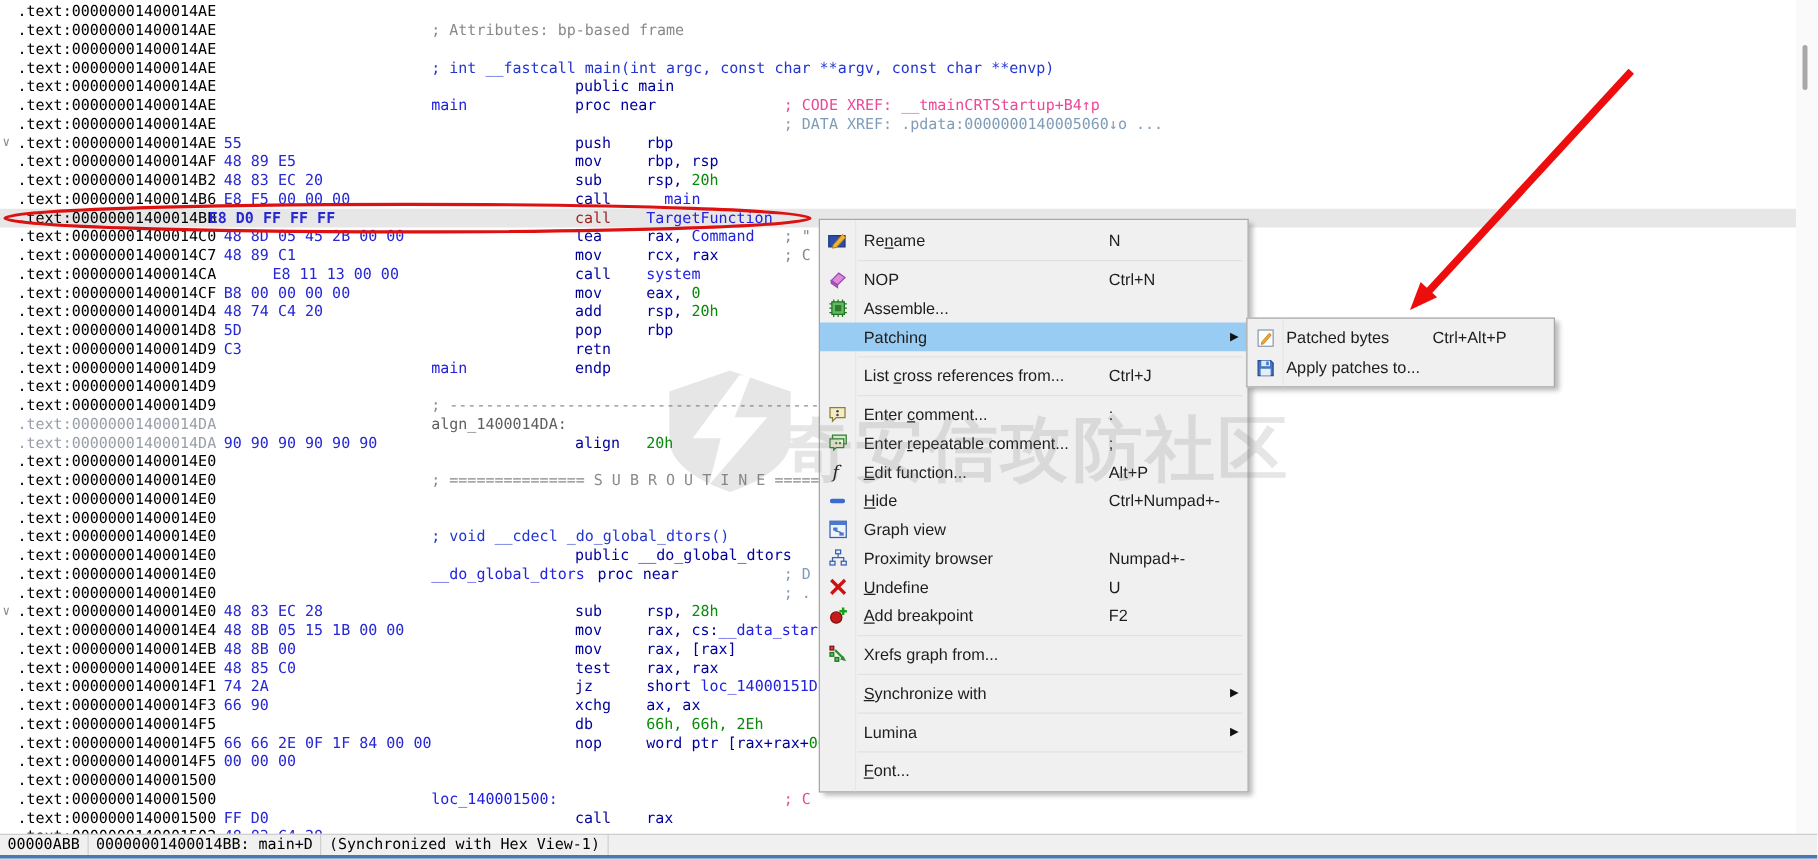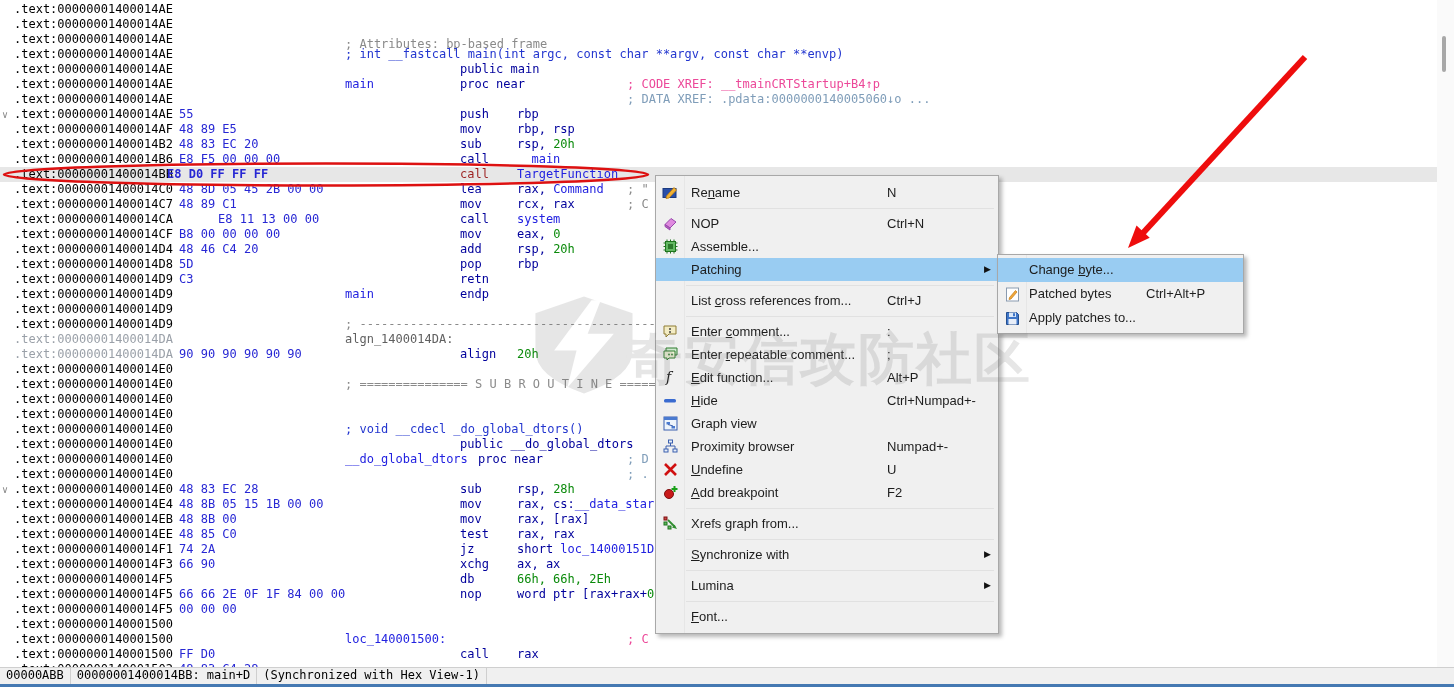--- a/index.html
+++ b/index.html
@@ -60,36 +60,36 @@
   #wm-text{font-family:"DejaVu Sans",sans-serif;font-size:56px;font-weight:600;color:#777;
            letter-spacing:2px;margin-left:-14px;margin-top:30px;white-space:nowrap;}
   
   #annot{position:absolute;left:0;top:0;width:1454px;height:687px;z-index:50;pointer-events:none;}
 </style>
 </head>
 <body>
 
 <div id="disasm">
     <div class="drow" style="top: 2px;"><span class="c-addr" style="left: 14px;">.text:00000001400014AE</span></div>
-    <div class="drow" style="top: 17px;"><span class="c-addr" style="left: 14px;">.text:00000001400014AE</span><span class="c-g" style="left: 345px; margin-top: 20px;">; Attributes: bp-based frame</span></div>
+    <div class="drow" style="top: 17px;"><span class="c-addr" style="left: 14px;">.text:00000001400014AE</span><span class="c-g" style="left: 345px;">; Attributes: bp-based frame</span></div>
     <div class="drow" style="top: 32px;"><span class="c-addr" style="left: 14px;">.text:00000001400014AE</span></div>
     <div class="drow" style="top: 47px;"><span class="c-addr" style="left: 14px;">.text:00000001400014AE</span><span class="c-b" style="left: 345px;">; int __fastcall main(int argc, const char **argv, const char **envp)</span></div>
     <div class="drow" style="top: 62px;"><span class="c-addr" style="left: 14px;">.text:00000001400014AE</span><span class="c-k" style="left: 460px;">public main</span></div>
     <div class="drow" style="top: 77px;"><span class="c-addr" style="left: 14px;">.text:00000001400014AE</span><span class="c-nm" style="left: 345px;">main</span><span class="c-k" style="left: 460px;">proc near</span><span class="c-x" style="left: 627px;">; CODE XREF: __tmainCRTStartup+B4↑p</span></div>
     <div class="drow" style="top: 92px;"><span class="c-addr" style="left: 14px;">.text:00000001400014AE</span><span class="c-t" style="left: 627px;">; DATA XREF: .pdata:0000000140005060↓o ...</span></div>
     <div class="drow" style="top: 107px;"><span class="c-ch" style="left: 2px;">∨</span><span class="c-addr" style="left: 14px;">.text:00000001400014AE</span><span class="c-bytes" style="left: 179px;">55</span><span class="c-k" style="left: 460px;">push</span><span class="" style="left: 517px;"><span class="c-k" style="position: static;">rbp</span></span></div>
     <div class="drow" style="top: 122px;"><span class="c-addr" style="left: 14px;">.text:00000001400014AF</span><span class="c-bytes" style="left: 179px;">48 89 E5</span><span class="c-k" style="left: 460px;">mov</span><span class="" style="left: 517px;"><span class="c-k" style="position: static;">rbp, rsp</span></span></div>
     <div class="drow" style="top: 137px;"><span class="c-addr" style="left: 14px;">.text:00000001400014B2</span><span class="c-bytes" style="left: 179px;">48 83 EC 20</span><span class="c-k" style="left: 460px;">sub</span><span class="" style="left: 517px;"><span class="c-k" style="position: static;">rsp, </span><span class="c-n" style="position: static;">20h</span></span></div>
     <div class="drow" style="top: 152px;"><span class="c-addr" style="left: 14px;">.text:00000001400014B6</span><span class="c-bytes" style="left: 179px;">E8 F5 00 00 00</span><span class="c-k" style="left: 460px;">call</span><span class="" style="left: 517px;"><span class="c-nm" style="position: static;">__main</span></span></div>
     <div class="drow hl" style="top: 167px;"><span class="c-addr" style="left: 14px;">.text:00000001400014BB</span><span class="c-bytes" style="left: 167px; font-weight: bold;">E8 D0 FF FF FF</span><span class="c-r" style="left: 460px;">call</span><span class="" style="left: 517px;"><span class="c-nm" style="position: static;">TargetFunction</span></span></div>
     <div class="drow" style="top: 182px;"><span class="c-addr" style="left: 14px;">.text:00000001400014C0</span><span class="c-bytes" style="left: 179px;">48 8D 05 45 2B 00 00</span><span class="c-k" style="left: 460px;">lea</span><span class="" style="left: 517px;"><span class="c-k" style="position: static;">rax, </span><span class="c-nm" style="position: static;">Command</span></span><span class="c-g" style="left: 627px;">; "</span></div>
     <div class="drow" style="top: 197px;"><span class="c-addr" style="left: 14px;">.text:00000001400014C7</span><span class="c-bytes" style="left: 179px;">48 89 C1</span><span class="c-k" style="left: 460px;">mov</span><span class="" style="left: 517px;"><span class="c-k" style="position: static;">rcx, rax</span></span><span class="c-g" style="left: 627px;">; C</span></div>
     <div class="drow" style="top: 212px;"><span class="c-addr" style="left: 14px;">.text:00000001400014CA</span><span class="c-bytes" style="left: 179px; margin-left: 39px;">E8 11 13 00 00</span><span class="c-k" style="left: 460px;">call</span><span class="" style="left: 517px;"><span class="c-nm" style="position: static;">system</span></span></div>
     <div class="drow" style="top: 227px; padding-left: 20px;"><span class="c-addr" style="left: 14px;">.text:00000001400014CF</span><span class="c-bytes" style="left: 179px;">B8 00 00 00 00</span><span class="c-k" style="left: 460px;">mov</span><span class="" style="left: 517px;"><span class="c-k" style="position: static;">eax, </span><span class="c-n" style="position: static;">0</span></span></div>
-    <div class="drow" style="top: 242px;"><span class="c-addr" style="left: 14px;">.text:00000001400014D4</span><span class="c-bytes" style="left: 179px;">48 46 C4 20</span><span class="c-k" style="left: 460px;">add</span><span class="" style="left: 517px;"><span class="c-k" style="position: static;">rsp, </span><span class="c-n" style="position: static;">20h</span></span></div>
+    <div class="drow" style="top: 242px;"><span class="c-addr" style="left: 14px;">.text:00000001400014D4</span><span class="c-bytes" style="left: 179px;">48 74 C4 20</span><span class="c-k" style="left: 460px;">add</span><span class="" style="left: 517px;"><span class="c-k" style="position: static;">rsp, </span><span class="c-n" style="position: static;">20h</span></span></div>
     <div class="drow" style="top: 257px;"><span class="c-addr" style="left: 14px;">.text:00000001400014D8</span><span class="c-bytes" style="left: 179px;">5D</span><span class="c-k" style="left: 460px;">pop</span><span class="" style="left: 517px;"><span class="c-k" style="position: static;">rbp</span></span></div>
     <div class="drow" style="top: 272px;"><span class="c-addr" style="left: 14px;">.text:00000001400014D9</span><span class="c-bytes" style="left: 179px;">C3</span><span class="c-k" style="left: 460px;">retn</span></div>
     <div class="drow" style="top: 287px;"><span class="c-addr" style="left: 14px;">.text:00000001400014D9</span><span class="c-nm" style="left: 345px;">main</span><span class="c-k" style="left: 460px;">endp</span></div>
     <div class="drow" style="top: 302px;"><span class="c-addr" style="left: 14px;">.text:00000001400014D9</span></div>
     <div class="drow" style="top: 317px;"><span class="c-addr" style="left: 14px;">.text:00000001400014D9</span><span class="c-g" style="left: 345px;">; ---------------------------------------------------------------------------</span></div>
     <div class="drow" style="top: 332px;"><span class="c-addrg" style="left: 14px;">.text:00000001400014DA</span><span class="c-lg" style="left: 345px;">algn_1400014DA:</span></div>
     <div class="drow" style="top: 347px;"><span class="c-addrg" style="left: 14px;">.text:00000001400014DA</span><span class="c-bytes" style="left: 179px;">90 90 90 90 90 90</span><span class="c-k" style="left: 460px;">align</span><span class="" style="left: 517px;"><span class="c-n" style="position: static;">20h</span></span></div>
     <div class="drow" style="top: 362px;"><span class="c-addr" style="left: 14px;">.text:00000001400014E0</span></div>
     <div class="drow" style="top: 377px;"><span class="c-addr" style="left: 14px;">.text:00000001400014E0</span><span class="c-g" style="left: 345px;">; =============== S U B R O U T I N E =======================================</span></div>
     <div class="drow" style="top: 392px;"><span class="c-addr" style="left: 14px;">.text:00000001400014E0</span></div>
@@ -282,23 +282,20 @@
     <div class="msep">
       <div></div>
     </div>
     <div class="mitem">
       <span class="mlabel"><span class="ul">F</span>ont...</span>
     </div>
   </div>
 
 <div id="sub-menu" class="menu">
   <div class="gutter"></div>
-<div class="mitem hl">
-      <span class="mlabel">Change <span class="ul">b</span>yte...</span>
-    </div>
     <div class="mitem">
       <span class="mi-icon">
         <svg viewBox="0 0 17 17">
           <rect x="2.5" y="2" width="12" height="13" fill="#fff" stroke="#8a9bb0"></rect>
           <path d="M5.5 11.5 L11.5 4.5 L13 6 L7 13 L5 13.5 Z" fill="#f2a73a" stroke="#c07d15" stroke-width="0.7"></path>
         </svg>
       </span>
       <span class="mlabel">Patched bytes</span>
       <span class="mshort">Ctrl+Alt+P</span>
     </div>

